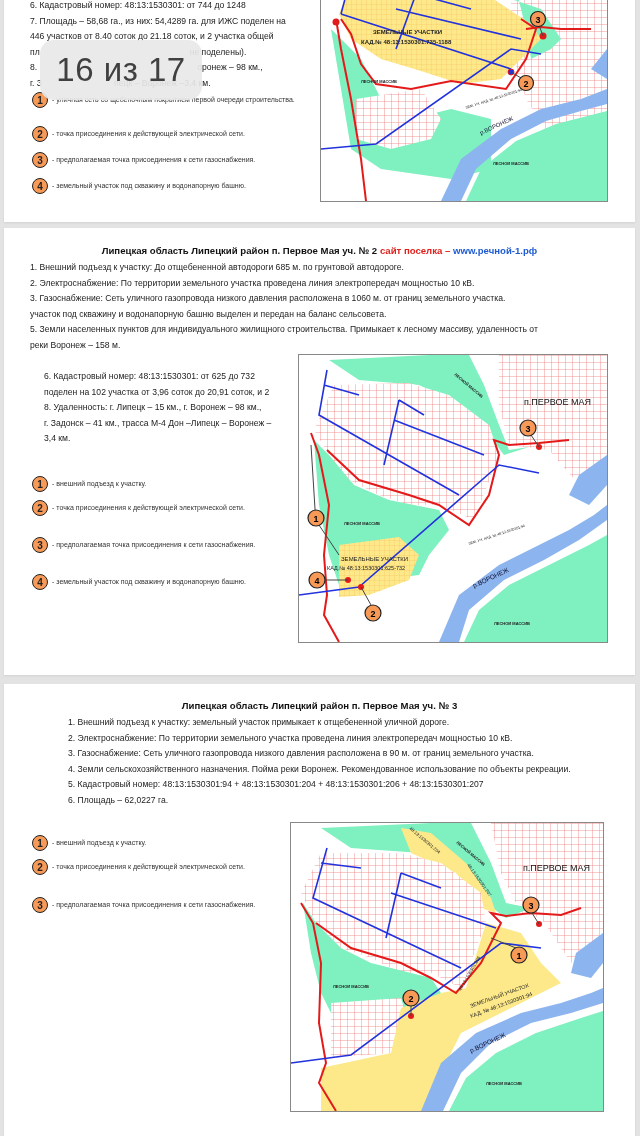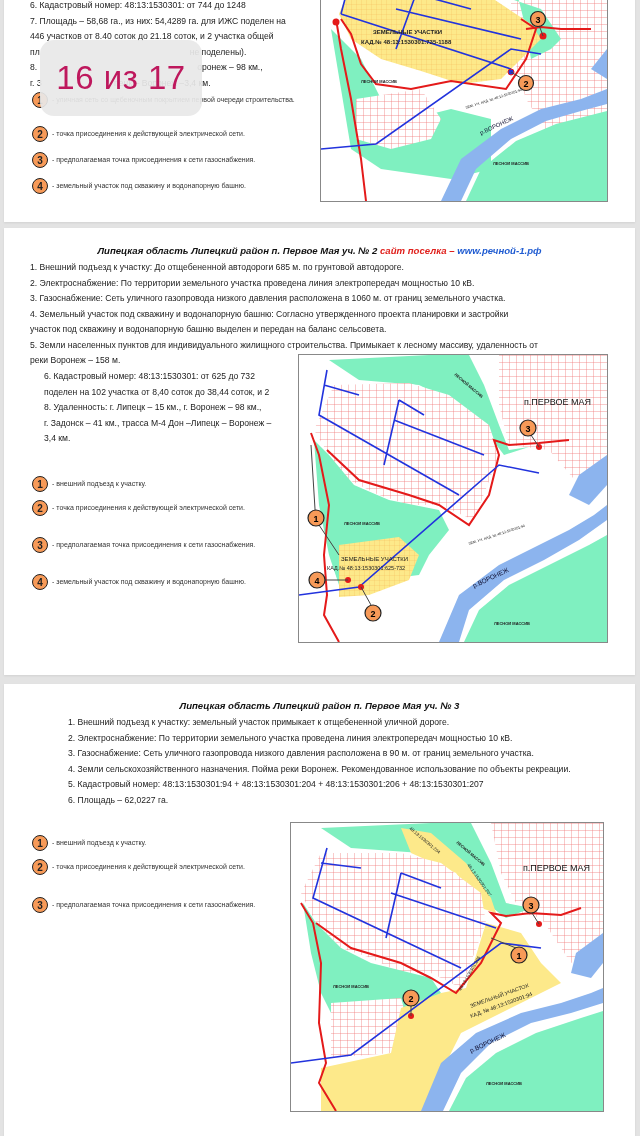--- a/index.html
+++ b/index.html
@@ -11,39 +11,39 @@
   }
   .page {
     position: absolute; left: 4px; width: 631px; background: #ffffff;
     box-shadow: 0 1px 2px rgba(0,0,0,0.08);
   }
   .p1 { top: -10px; height: 232px; }
   .p2 { top: 228px; height: 447px; }
   .p3 { top: 684px; height: 470px; }
   .txt { position: absolute; font-size: 8.6px; line-height: 15.5px; color: #222; }
   .txt p { margin: 0; }
-  .title { position: absolute; left: 0; width: 631px; text-align: center; font-weight: bold; font-size: 9.6px; color: #111; font-style: italic; }
+  .title { position: absolute; left: 0; width: 631px; text-align: center; font-weight: bold; font-size: 9.6px; color: #111; }
   .title .red { color: #e0201c; }
   .title .blue { color: #1f5bd1; }
   .legend { position: absolute; font-size: 7px; color: #333; }
   .leg-item { position: relative; display: flex; align-items: flex-start; }
   .badge {
     width: 16px; height: 16px; border-radius: 50%; background: #f79a58;
     border: 1.5px solid #222; box-sizing: border-box; display: flex; align-items: center; justify-content: center;
     font-weight: bold; font-size: 10px; color: #222; flex: 0 0 auto; margin-right: 4px;
   }
   .leg-text { padding-top: 2px; line-height: 12px; }
   .map {
     position: absolute; border: 1px solid #888; background: #fff; overflow: hidden;
   }
   .map svg { display: block; }
   .overlay {
-    position: absolute; left: 40px; top: 40px; width: 162px; height: 76px; border-radius: 14px;
+    position: absolute; left: 40px; top: 40px; width: 162px; height: 60px; border-radius: 14px;
     background: rgba(232,232,232,0.92); display: flex; align-items: center; justify-content: center;
-    font-size: 33px; color: #be185d; letter-spacing: 0.5px;
+    font-size: 33px; color: #404040; letter-spacing: 0.5px;
   }
 </style>
 </head>
 <body>
 
 <svg width="0" height="0" style="position:absolute">
   <defs>
     <pattern id="grid" width="7" height="7" patternUnits="userSpaceOnUse">
       <rect width="7" height="7" fill="#fff"></rect>
       <path d="M0 0H7M0 0V7" stroke="#f07a7a" stroke-width="0.8"></path>
@@ -137,28 +137,27 @@
 <div class="page p2">
   <div class="title" style="top:17px;">
     <span>Липецкая область Липецкий район п. Первое Мая уч. № 2</span>
     <span class="red">сайт поселка –</span>
     <span class="blue">www.речной-1.рф</span>
   </div>
   <div class="txt" style="left:26px; top:32px; width:600px;">
     <p>1. Внешний подъезд к участку: До отщебененной автодороги 685 м. по грунтовой автодороге.</p>
     <p>2. Электроснабжение: По территории земельного участка проведена линия электропередач мощностью 10 кВ.</p>
     <p>3. Газоснабжение: Сеть уличного газопровода низкого давления расположена в 1060 м. от границ земельного участка.</p>
-    <p>4. Земельный участок под скважину и водонапорную башню: Согласно утвержденного проекта планировки и застройки</p>
     <p>участок под скважину и водонапорную башню выделен и передан на баланс сельсовета.</p>
     <p>5. Земли населенных пунктов для индивидуального жилищного строительства. Примыкает к лесному массиву, удаленность от</p>
     <p>реки Воронеж – 158 м.</p>
   </div>
   <div class="txt" style="left:40px; top:141px; width:270px;">
     <p>6. Кадастровый номер: 48:13:1530301: от 625 до 732</p>
-    <p>поделен на 102 участка от 8,40 соток до 38,44 соток, и 2</p>
+    <p>поделен на 102 участка от 3,96 соток до 20,91 соток, и 2</p>
     <p>8. Удаленность: г. Липецк – 15 км., г. Воронеж – 98 км.,</p>
     <p>г. Задонск – 41 км., трасса М-4 Дон –Липецк – Воронеж –</p>
     <p>3,4 км.</p>
   </div>
 
   <div class="legend" style="left:28px; top:248px; width:240px;">
     <div class="leg-item" style="height:24px">
       <div class="badge">1</div>
       <div class="leg-text">- внешний подъезд к участку.</div>
     </div>

